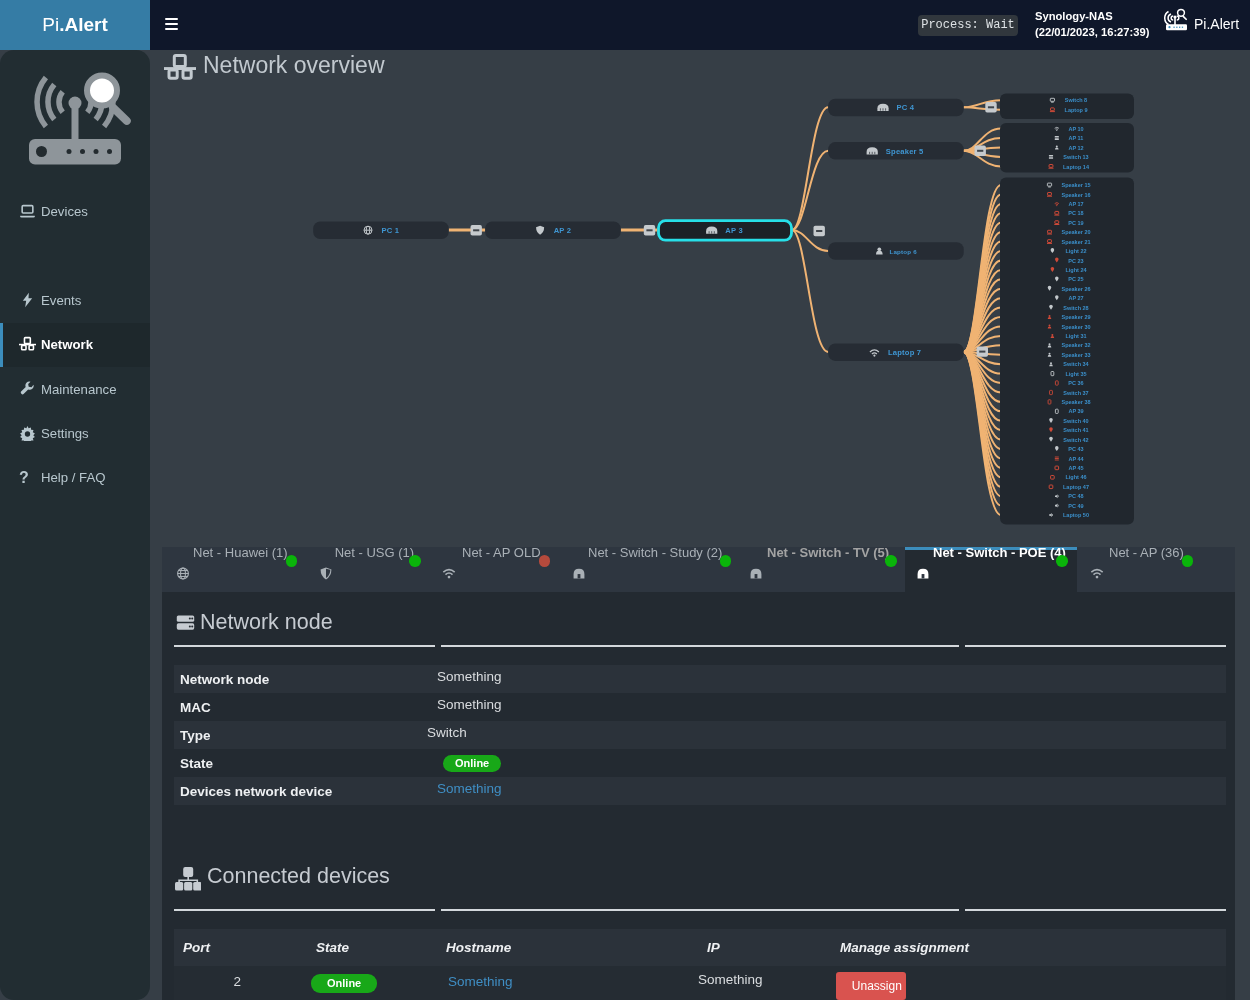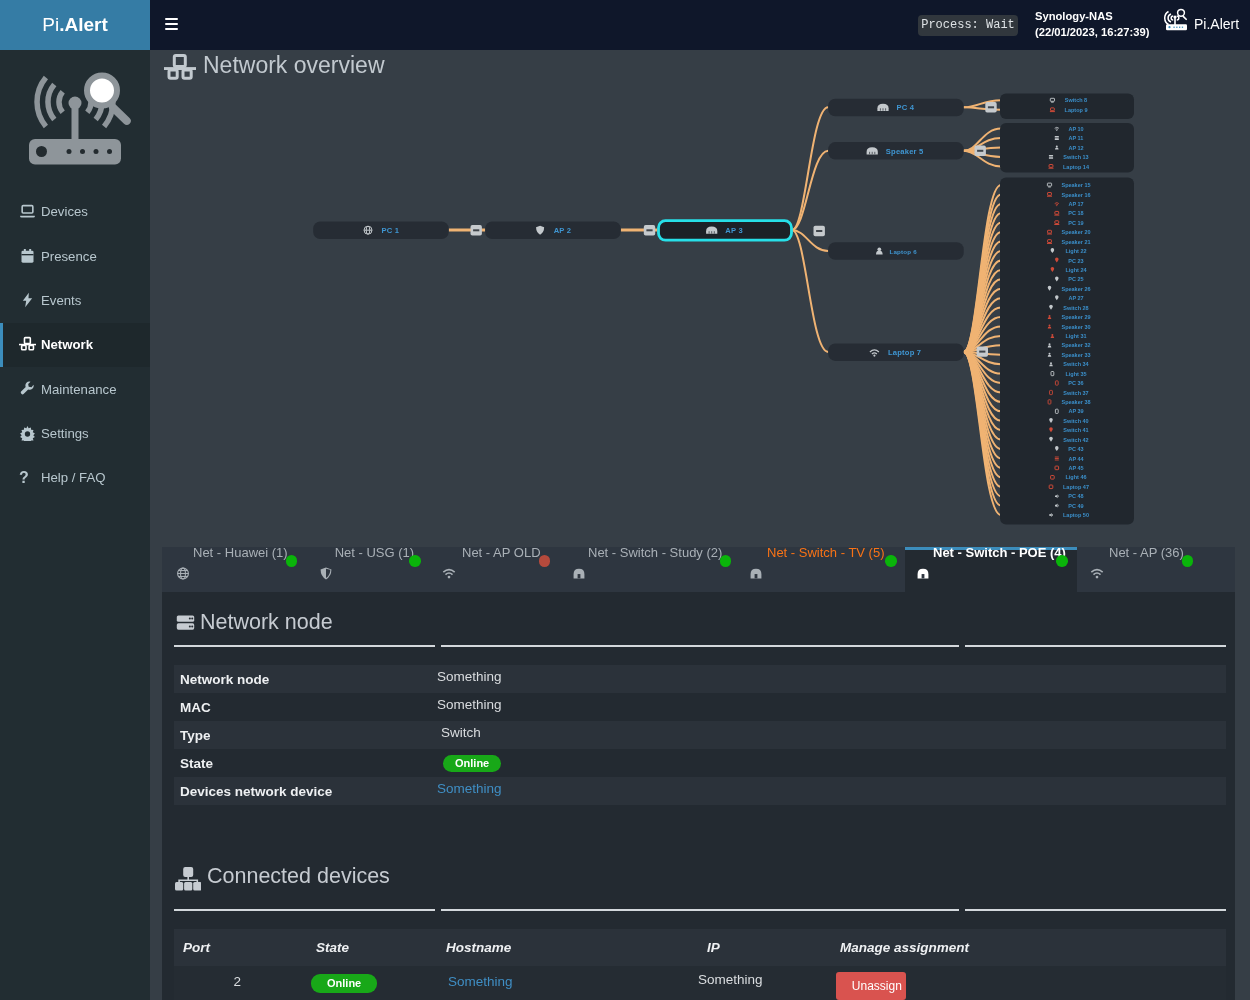--- a/index.html
+++ b/index.html
@@ -7,21 +7,21 @@
 .navbar { position:absolute; left:0; top:0; width:1250px; height:50px; background:#0f172a; z-index:5; }
 .logo { position:absolute; left:0; top:0; width:150px; height:50px; background:#357ca5;
   color:#fff; font-size:19px; text-align:center; line-height:49px; }
 .burger { position:absolute; left:165px; top:18px; width:13px; }
 .burger div { height:2.4px; background:#fff; margin-bottom:2.6px; border-radius:1px; }
 .proc { position:absolute; left:918px; top:15px; width:100px; height:20.5px; background:#31373d;
   border-radius:4px; color:#dfe3e6; font-family:"Liberation Mono", monospace; font-size:12px;
   text-align:center; line-height:20px; }
 .hostinfo { position:absolute; left:1035px; top:9px; color:#fff; font-size:11.2px; font-weight:bold; line-height:15.5px; }
 .pialert-right { position:absolute; left:1194px; top:16px; color:#fff; font-size:14px; }
-.sidebar { position:absolute; left:0; top:50px; width:150px; height:950px; background:#222d32; z-index:4; }
+.sidebar { position:absolute; left:0; top:50px; width:150px; height:950px; background:#222d32; z-index:4;border-radius:14px; }
 .mi { position:absolute; left:0; width:150px; height:44.3px; }
 .mi.active { background:#1e282c; border-left:3px solid #3c8dbc; }
 .micon { position:absolute; left:19px; top:13px; }
 .mi.active .micon { left:16px; }
 .mtext { position:absolute; left:41px; top:14px; font-size:13.2px; }
 .mi.active .mtext { left:38px; }
 .content { position:absolute; left:150px; top:50px; width:1100px; height:950px; background:#363e46; }
 .pagetitle { position:absolute; left:203px; top:52px; color:#c2c9cf; font-size:23px; z-index:2; }
 .tabbar { position:absolute; left:162px; top:547px; width:1073.3px; height:45px; background:#2e3640; }
 .activetab { position:absolute; left:905.2px; top:547px; width:171.6px; height:45px;
@@ -95,29 +95,20 @@
 <circle cx="82.5" cy="93.5" r="2.5" fill="#232b2f"></circle>
 <circle cx="75" cy="32.5" r="15" fill="#ffffff" stroke="#8e959a" stroke-width="6"></circle>
 <rect x="86" y="44" width="27" height="8" rx="4" fill="#8e959a" transform="rotate(44 86 44)"></rect>
 </svg>
   <div class="mi" style="top:140.3px;">
       <span class="micon"><svg width="17" height="16" viewBox="0 0 24 24" style="vertical-align:-2px;">
           <rect x="4" y="4" width="16" height="11" rx="1.5" fill="none" stroke="#b8c7ce" stroke-width="2.4"></rect>
           <path d="M1 19 h22 v1.6 q0 1 -2 1 h-18 q-2 0 -2 -1 z" fill="#b8c7ce"></path>
         </svg></span>
       <span class="mtext" style="color:#b8c7ce;">Devices</span>
-    </div>
-    <div class="mi" style="top:184.60000000000002px;">
-      <span class="micon"><svg width="17" height="16" viewBox="0 0 24 24" style="vertical-align:-2px;">
-          <rect x="3" y="4" width="18" height="18" rx="2" fill="#b8c7ce"></rect>
-          <line x1="3" y1="10" x2="21" y2="10" stroke="#222d32" stroke-width="2"></line>
-          <line x1="8" y1="1.5" x2="8" y2="6" stroke="#b8c7ce" stroke-width="3"></line>
-          <line x1="16" y1="1.5" x2="16" y2="6" stroke="#b8c7ce" stroke-width="3"></line>
-        </svg></span>
-      <span class="mtext" style="color:#b8c7ce;">Presence</span>
     </div>
     <div class="mi" style="top:228.9px;">
       <span class="micon"><svg width="17" height="16" viewBox="0 0 24 24" style="vertical-align:-2px;">
           <path d="M14 1 L5 13 h5 L8.5 23 L19 9.5 h-5.5 z" fill="#b8c7ce"></path>
         </svg></span>
       <span class="mtext" style="color:#b8c7ce;">Events</span>
     </div>
     <div class="mi active" style="top:273.2px;">
       <span class="micon"><svg width="17" height="16" viewBox="0 0 32 27" style="vertical-align:-2px;">
           <g fill="none" stroke="#ffffff" stroke-width="3">
@@ -418,21 +409,21 @@
 <span class="ticon" style="left:572px;"><svg width="14" height="13" viewBox="0 0 24 24" style="vertical-align:-2px;">
       <path d="M2 21 v-8 q0 -10 10 -10 q10 0 10 10 v8 z" fill="#a9b0b6"></path>
       <rect x="9.4" y="13" width="5.2" height="8" fill="#2e3640"></rect>
     </svg></span>
 <span class="tlabel" style="left:588px;color:#a9b0b6;font-weight:normal;">Net - Switch - Study (2)</span>
 <span class="dot" style="background:#0ab40a;left:719.8px;"></span>
 <span class="ticon" style="left:749px;"><svg width="14" height="13" viewBox="0 0 24 24" style="vertical-align:-2px;">
       <path d="M2 21 v-8 q0 -10 10 -10 q10 0 10 10 v8 z" fill="#a9b0b6"></path>
       <rect x="9.4" y="13" width="5.2" height="8" fill="#2e3640"></rect>
     </svg></span>
-<span class="tlabel" style="left:767px;color:#f97316;font-weight:normal;">Net - Switch - TV (5)</span>
+<span class="tlabel" style="left:767px;color:#a3a3a3;font-weight:bold;">Net - Switch - TV (5)</span>
 <span class="dot" style="background:#0ab40a;left:885.4px;"></span>
 <span class="ticon" style="left:915.5px;"><svg width="14" height="13" viewBox="0 0 24 24" style="vertical-align:-2px;">
       <path d="M2 21 v-8 q0 -10 10 -10 q10 0 10 10 v8 z" fill="#ffffff"></path>
       <rect x="9.4" y="13" width="5.2" height="8" fill="#2e3640"></rect>
     </svg></span>
 <span class="tlabel" style="left:933px;color:#ffffff;font-weight:bold;">Net - Switch - POE (4)</span>
 <span class="dot" style="background:#0ab40a;left:1056.1px;"></span>
 <span class="ticon" style="left:1090px;"><svg width="14" height="13" viewBox="0 0 24 24" style="vertical-align:-2px;">
       <g stroke="#a9b0b6" fill="none" stroke-width="2.9">
         <path d="M1.5 9.5 q10.5 -9.5 21 0"></path>
@@ -458,21 +449,21 @@
 <div class="row odd" style="top:664.6px;">
     <span class="rlabel">Network node</span>
     <span class="rval">Something</span>
   </div>
 <div class="row" style="top:692.7px;">
     <span class="rlabel">MAC</span>
     <span class="rval">Something</span>
   </div>
 <div class="row odd" style="top:720.7px;">
     <span class="rlabel">Type</span>
-    <span class="rval" style="left:267px;">Switch</span>
+    <span class="rval" style="left:253px;">Switch</span>
   </div>
 <div class="row" style="top:748.8px;">
     <span class="rlabel">State</span>
     <span class="rval" style="left:269px;top:6px;"><span class="pill">Online</span></span>
   </div>
 <div class="row odd" style="top:776.8px;">
     <span class="rlabel">Devices network device</span>
     <span class="rval link">Something</span>
   </div>
 <div style="position:absolute;left:175px;top:867px;"><svg width="26" height="24" viewBox="0 0 26 24" style="vertical-align:-2px;">

